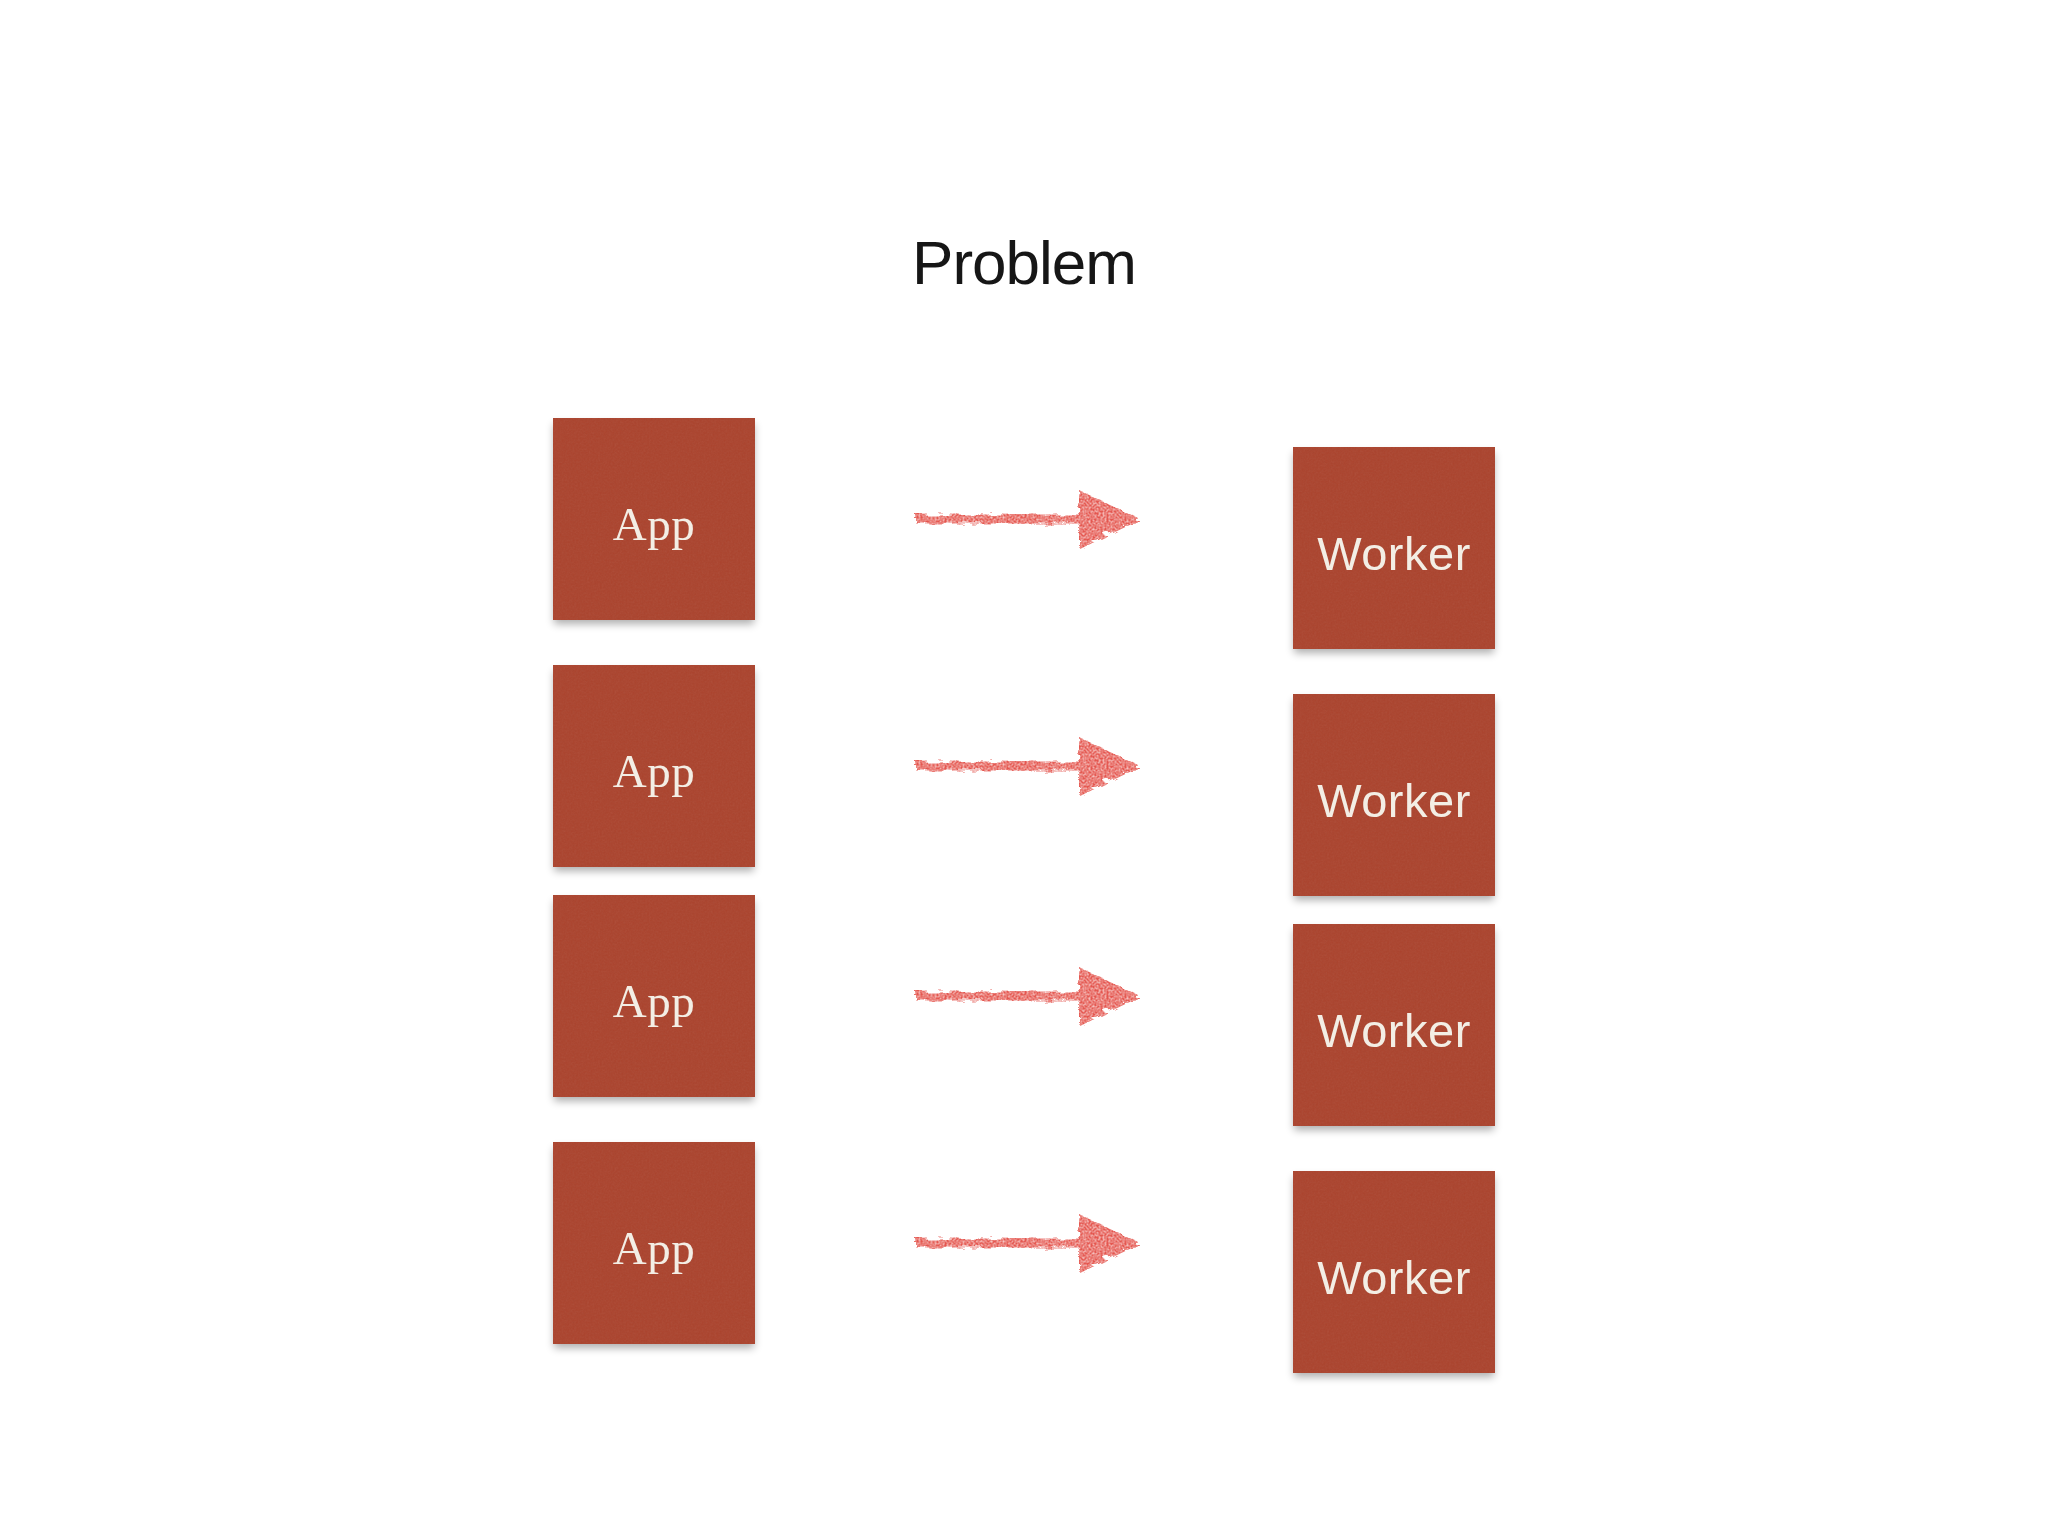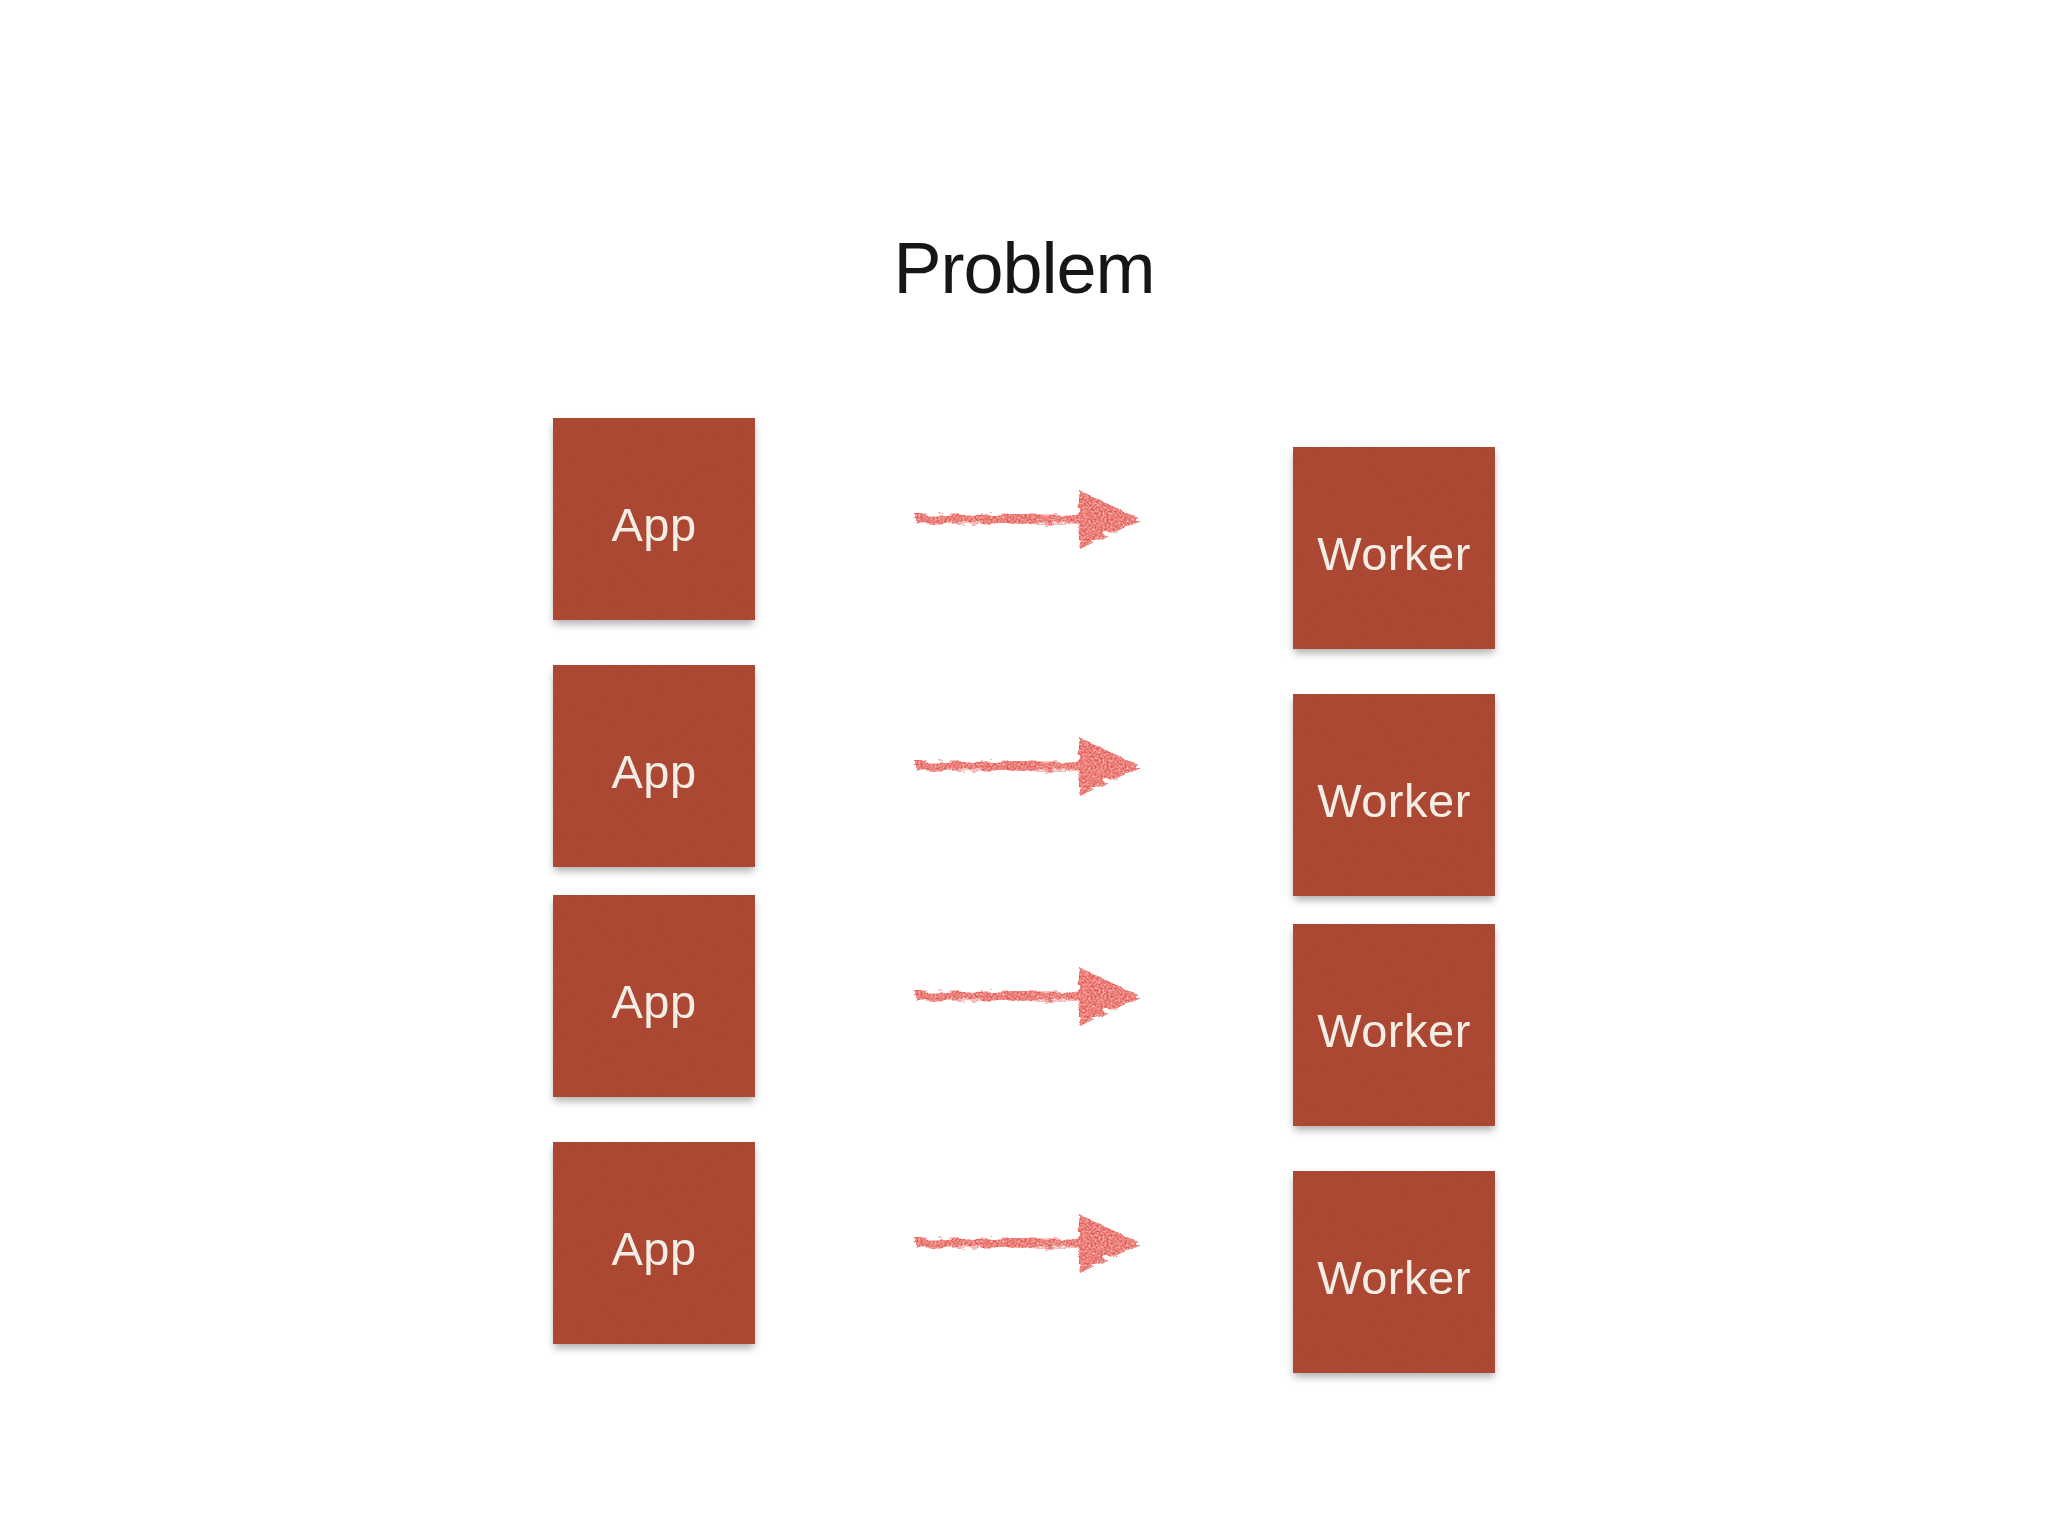--- a/index.html
+++ b/index.html
@@ -15,21 +15,21 @@
     background: var(--background, #ffffff);
     overflow: hidden;
   }
   .slide-title {
     position: absolute;
     left: 0;
     right: 0;
     top: 232px;
     margin: 0;
     text-align: center;
-    font-size: 72px;
+    font-size: 62px;
     font-weight: 300;
     letter-spacing: -1px;
     line-height: 1;
     color: var(--title-text, #161616);
   }
   .row {
     position: absolute;
     left: 553px;
     width: 942px;
     height: 202px;
@@ -43,21 +43,21 @@
     top: 0;
     width: 202px;
     height: 202px;
     background: var(--box-fill, #ab432d);
     box-shadow: 0 5px 8px -1px rgba(0,0,0,0.32);
     display: flex;
     align-items: center;
     justify-content: center;
     overflow: hidden;
   }
-  .box.app-box { left: 0; }
+  .box.app-box { left: 0; font-family: Liberation Serif, serif; }
   .box.worker-box { left: 740px; margin-top: 29px; }
   .box .tex {
     position: absolute;
     inset: 0;
     width: 100%;
     height: 100%;
     pointer-events: none;
   }
   .box-label {
     position: relative;

